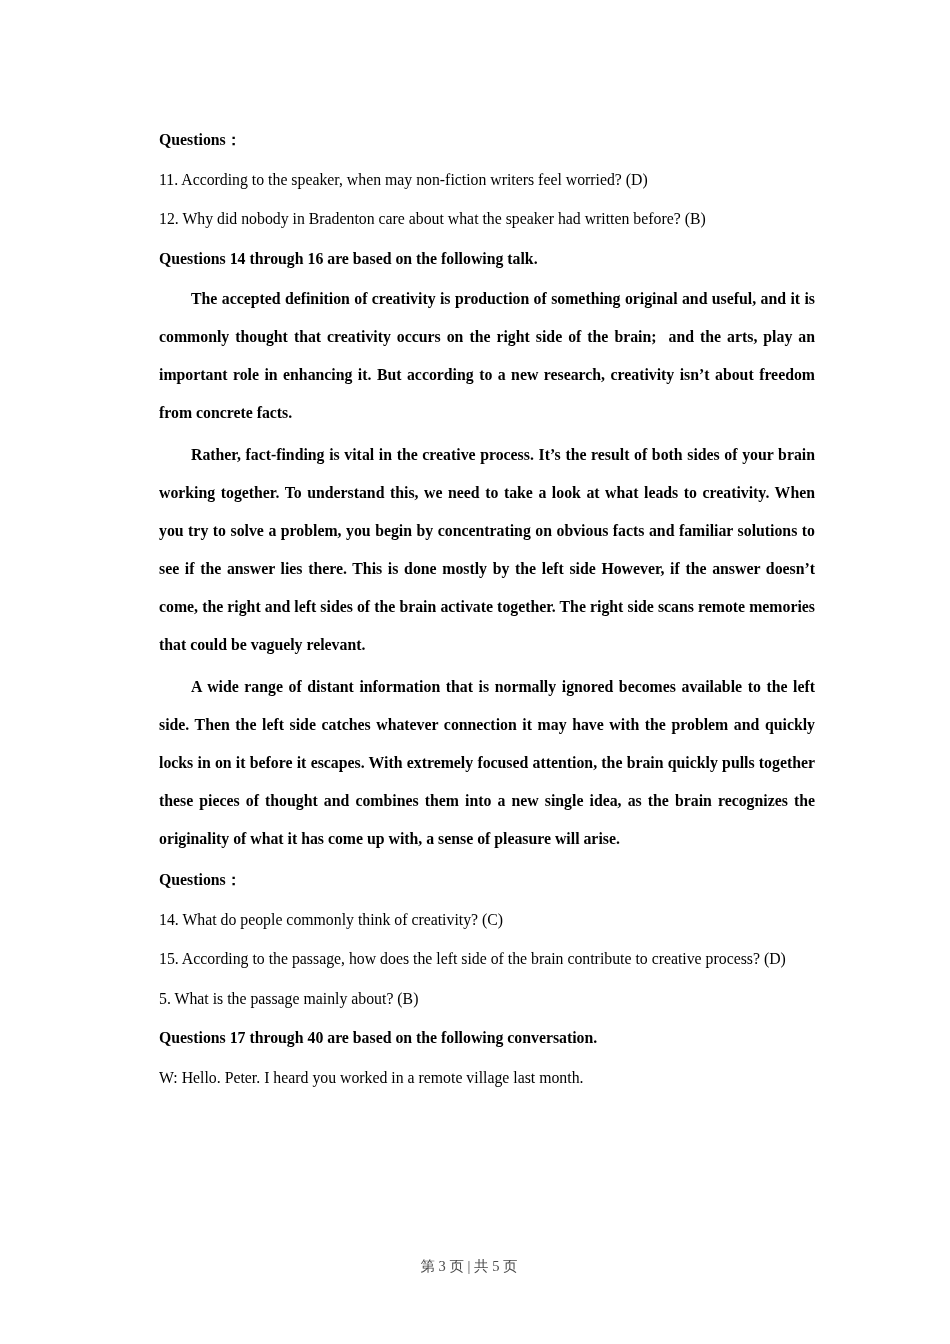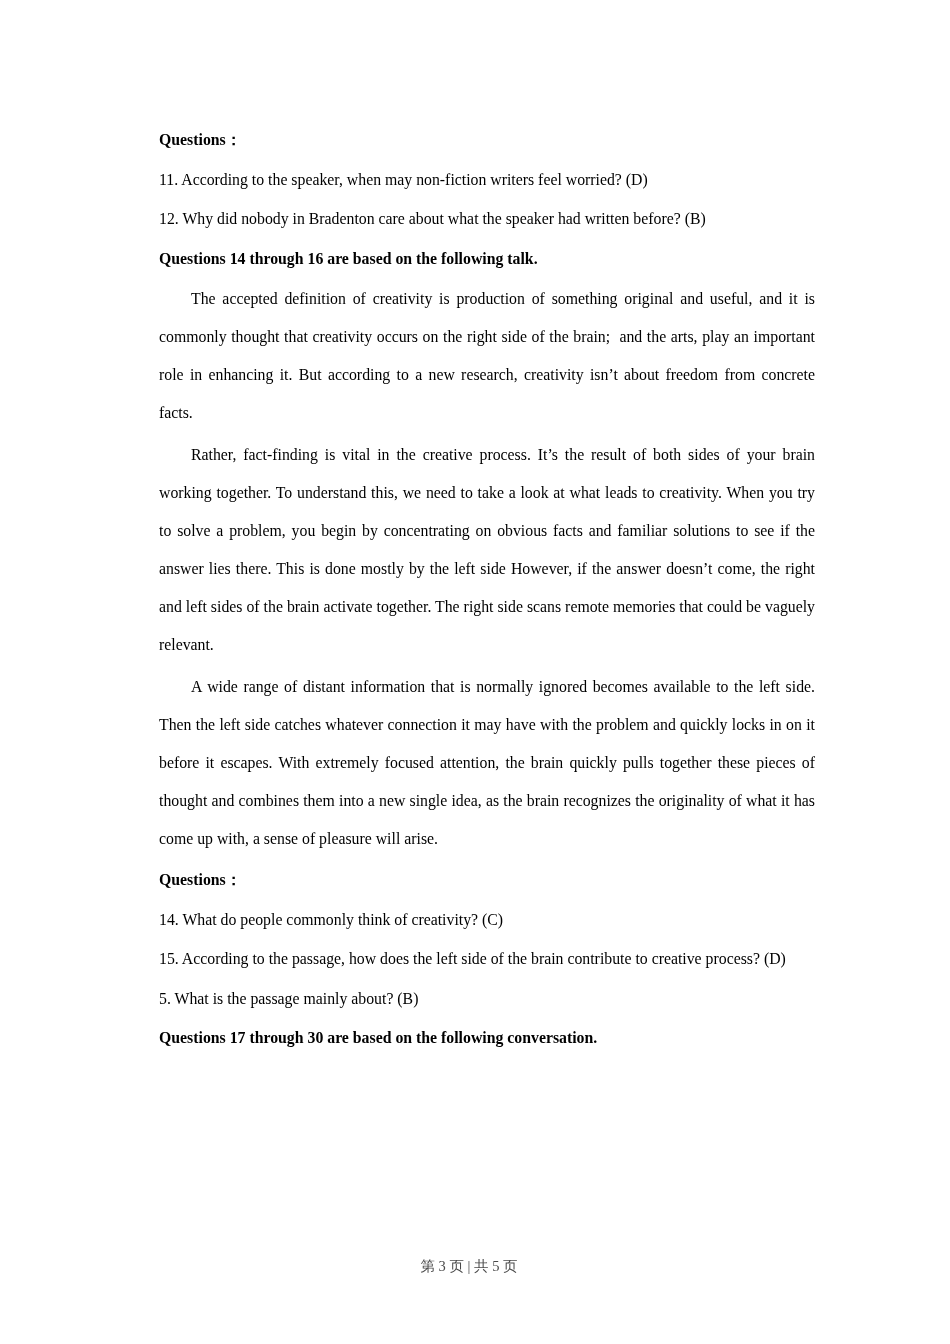--- a/index.html
+++ b/index.html
@@ -26,20 +26,21 @@
     line-height:35.5px;
     padding-left:27px;
     text-indent:-27px;
     text-align:justify;
   }
   .para {
     line-height:38px;
     text-indent:32px;
     text-align:justify;
     white-space:pre-wrap;
+    font-weight:bold;
   }
   .dialogue {
     line-height:35.5px;
     text-align:left;
   }
   .footer {
     position:absolute;
     top:1244px;
     left:0;
     width:914px;
@@ -65,20 +66,21 @@
   <p class="para">The accepted definition of creativity is production of something original and useful, and it is commonly thought that creativity occurs on the right side of the brain;  and the arts, play an important role in enhancing it. But according to a new research, creativity isn’t about freedom from concrete facts.</p>
   <p class="para">Rather, fact-finding is vital in the creative process. It’s the result of both sides of your brain working together. To understand this, we need to take a look at what leads to creativity. When you try to solve a problem, you begin by concentrating on obvious facts and familiar solutions to see if the answer lies there. This is done mostly by the left side However, if the answer doesn’t come, the right and left sides of the brain activate together. The right side scans remote memories that could be vaguely relevant.</p>
   <p class="para">A wide range of distant information that is normally ignored becomes available to the left side. Then the left side catches whatever connection it may have with the problem and quickly locks in on it before it escapes. With extremely focused attention, the brain quickly pulls together these pieces of thought and combines them into a new single idea, as the brain recognizes the originality of what it has come up with, a sense of pleasure will arise.</p>
 
   <p class="heading">Questions：</p>
 
   <p class="question">14. What do people commonly think of creativity? (C)</p>
   <p class="question">15. According to the passage, how does the left side of the brain contribute to creative process? (D)</p>
   <p class="question">5. What is the passage mainly about? (B)</p>
 
-  <p class="heading">Questions 17 through 30 are based on the following conversation.</p>
+  <p class="heading">Questions 17 through 40 are based on the following conversation.</p>
 
+  <p class="dialogue">W: Hello. Peter. I heard you worked in a remote village last month.</p>
 
 </div>
 
 <div class="footer">
   <span>第 3 页 | 共 5 页</span>
 </div>
 
 </body></html>

